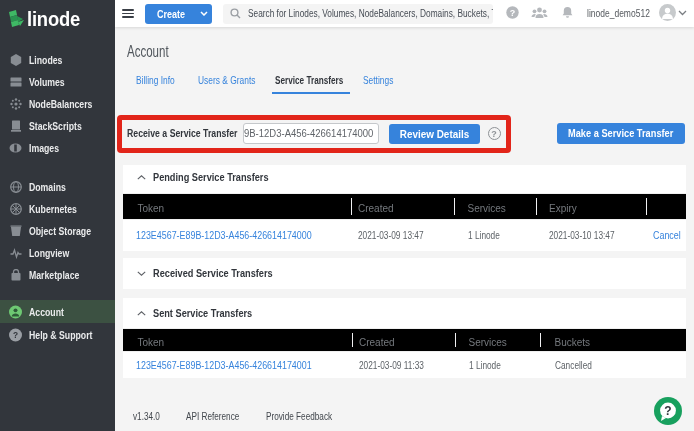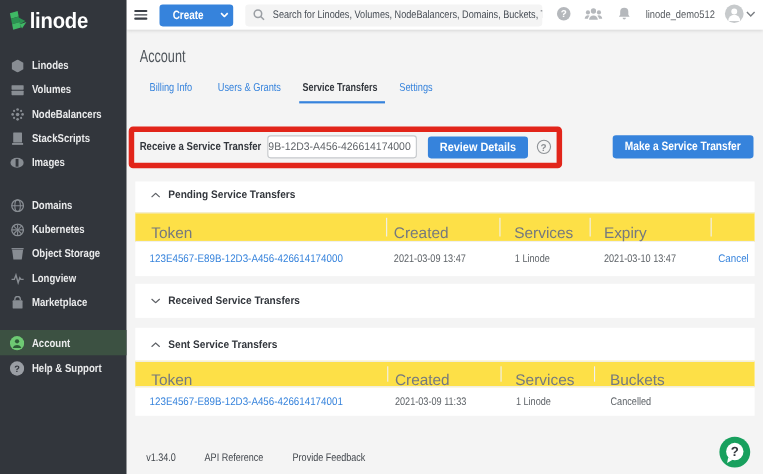--- a/index.html
+++ b/index.html
@@ -47,21 +47,21 @@
 #reviewbtn span { font-size:11px; font-weight:700; transform:scaleX(0.9); }
 #qmark { position:absolute; left:372.5px; top:100px; width:13px; height:13px; border:1.5px solid #8e9296; border-radius:50%; color:#8e9296; font-size:9px; font-weight:700; display:flex; align-items:center; justify-content:center; }
 #makebtn { position:absolute; left:442px; top:96px; width:128px; height:20.5px; background:#3683dc; border-radius:3px; color:#fff; display:flex; align-items:center; justify-content:center; }
 #makebtn span { font-size:11px; font-weight:700; transform:scaleX(0.84); white-space:nowrap; }
 
 .panel { position:absolute; left:8px; width:563px; background:#fff; }
 .phead { height:28px; display:flex; align-items:center; }
 .phead.pb { padding-bottom:3px; }
 .phead .car { margin-left:14px; flex:none; display:flex; }
 .phead .ttl { margin-left:7px; font-size:10px; font-weight:700; color:#32363c; white-space:nowrap; transform:scaleX(0.92); transform-origin:0 50%; }
-.thead { height:27px; background:#fde047; border-top:1px solid #f0f0f0; border-bottom:1px solid #f0f0f0; position:relative; font-size:14px; color:#75797e; }
+.thead { height:27px; background:#000000; border-top:1px solid #f0f0f0; border-bottom:1px solid #f0f0f0; position:relative; font-size:10px; color:#75797e; }
 .thead span { position:absolute; top:9px; }
 .vline { position:absolute; top:4px; bottom:4px; width:1px; background:#f0f0f2; }
 .trow { height:28px; position:relative; font-size:10px; color:#5d6267; }
 .trow span { position:absolute; top:10px; white-space:nowrap; transform:scaleX(0.83); transform-origin:0 50%; }
 .trow .link { color:#3683dc; transform:scaleX(0.89); transform-origin:0 50%; }
 
 #footer { position:absolute; top:384px; left:0; width:579px; font-size:10px; color:#42474d; }
 #footer span { position:absolute; top:0; white-space:nowrap; transform:scaleX(0.82); transform-origin:0 50%; }
 #chat { position:absolute; left:538px; top:369px; }
 </style>

